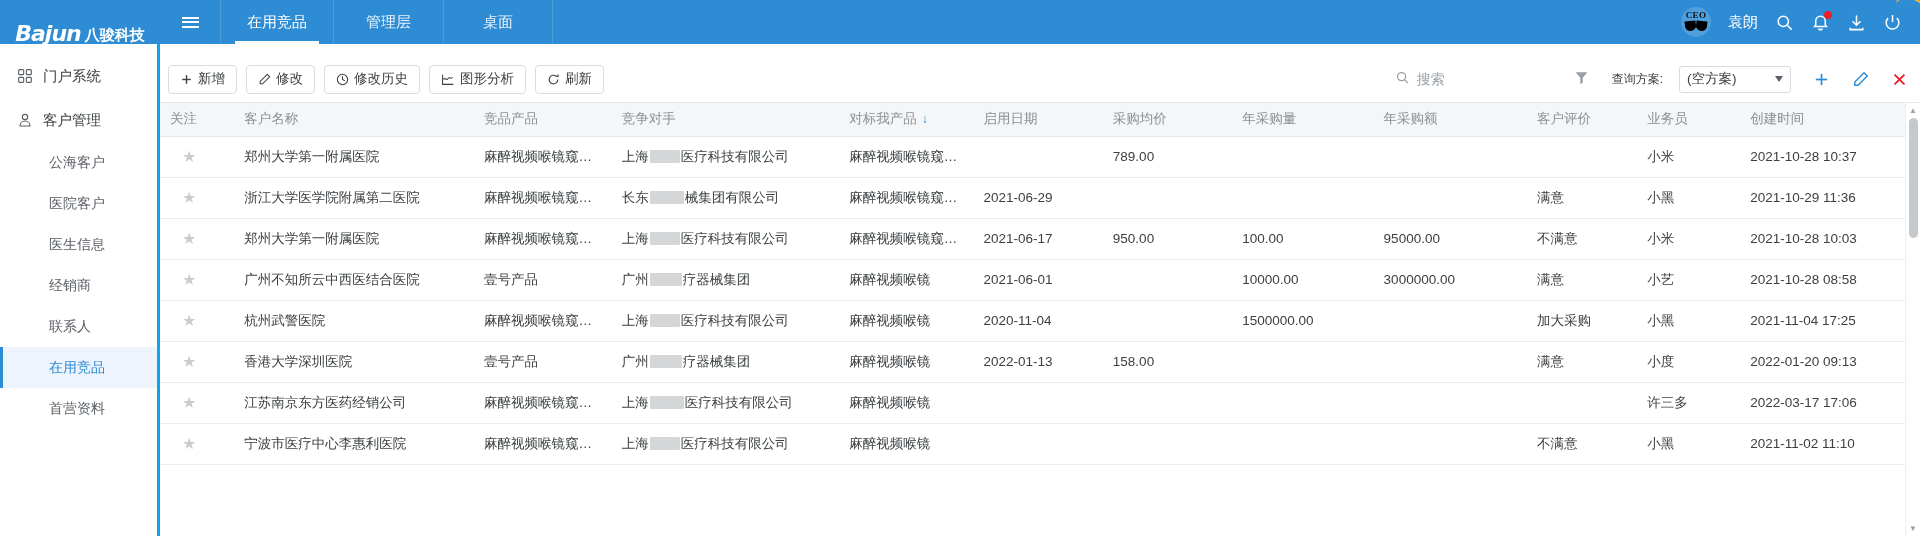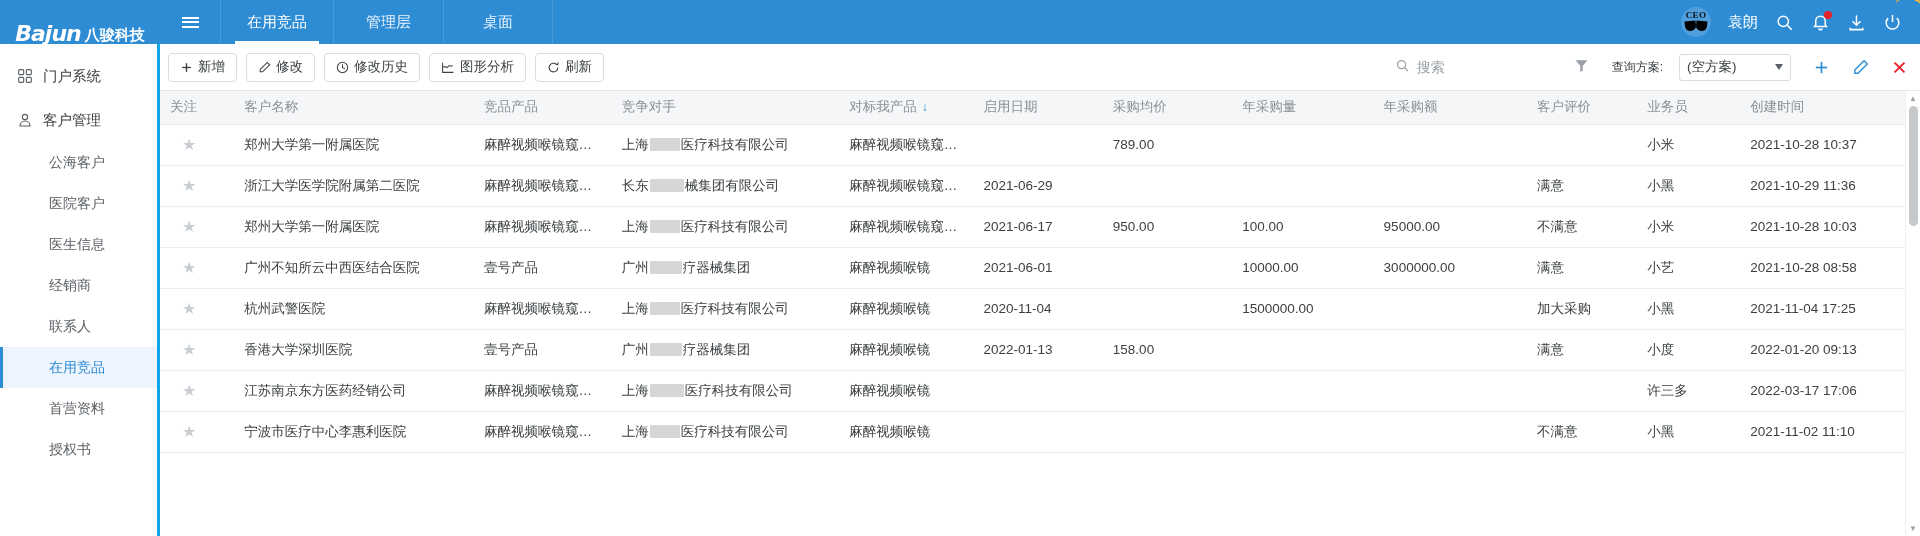--- a/index.html
+++ b/index.html
@@ -100,21 +100,21 @@
   .side-item.active { background:#edf4fd; color:#2d8cd4; }
   .side-item.active::before {
     content:""; position:absolute; left:0; top:0; bottom:0; width:3px; background:#2d8cd4;
   }
 
   
   .main { flex:1; display:flex; flex-direction:column; min-width:0; position:relative; }
 
   .toolbar {
     height:46px; display:flex; align-items:center; padding:0 12px 0 8px; gap:9px;
-    background:#fff; flex:0 0 46px;
+    background:#fff; flex:0 0 46px;margin-top:12px;
   }
   .tbtn {
     height:29px; padding:0 11px; border:1px solid #d9dde1; border-radius:4px;
     background:#fff; display:flex; align-items:center; gap:5px;
     font-size:13.5px; color:#3c4043; cursor:pointer; white-space:nowrap;
   }
   .tbtn svg { display:block; color:#3c4043; }
   .tb-spacer { flex:1; }
   .searchbox {
     width:160px; display:flex; align-items:center; gap:7px;
@@ -285,23 +285,20 @@
       <span>经销商</span>
       </div>
     <div class="side-item">
       <span>联系人</span>
       </div>
     <div class="side-item active">
       <span>在用竞品</span>
       </div>
     <div class="side-item">
       <span>首营资料</span>
-      </div>
-    <div class="side-item">
-      <span>授权书</span>
       </div>
   </div>
 
   <div class="main">
 
     <div class="toolbar">
       <div class="tbtn">
         <span>
           <svg width="13" height="13" viewBox="0 0 24 24" stroke="currentColor" stroke-width="2.6" fill="none">
             <line x1="12" y1="4" x2="12" y2="20"></line>

